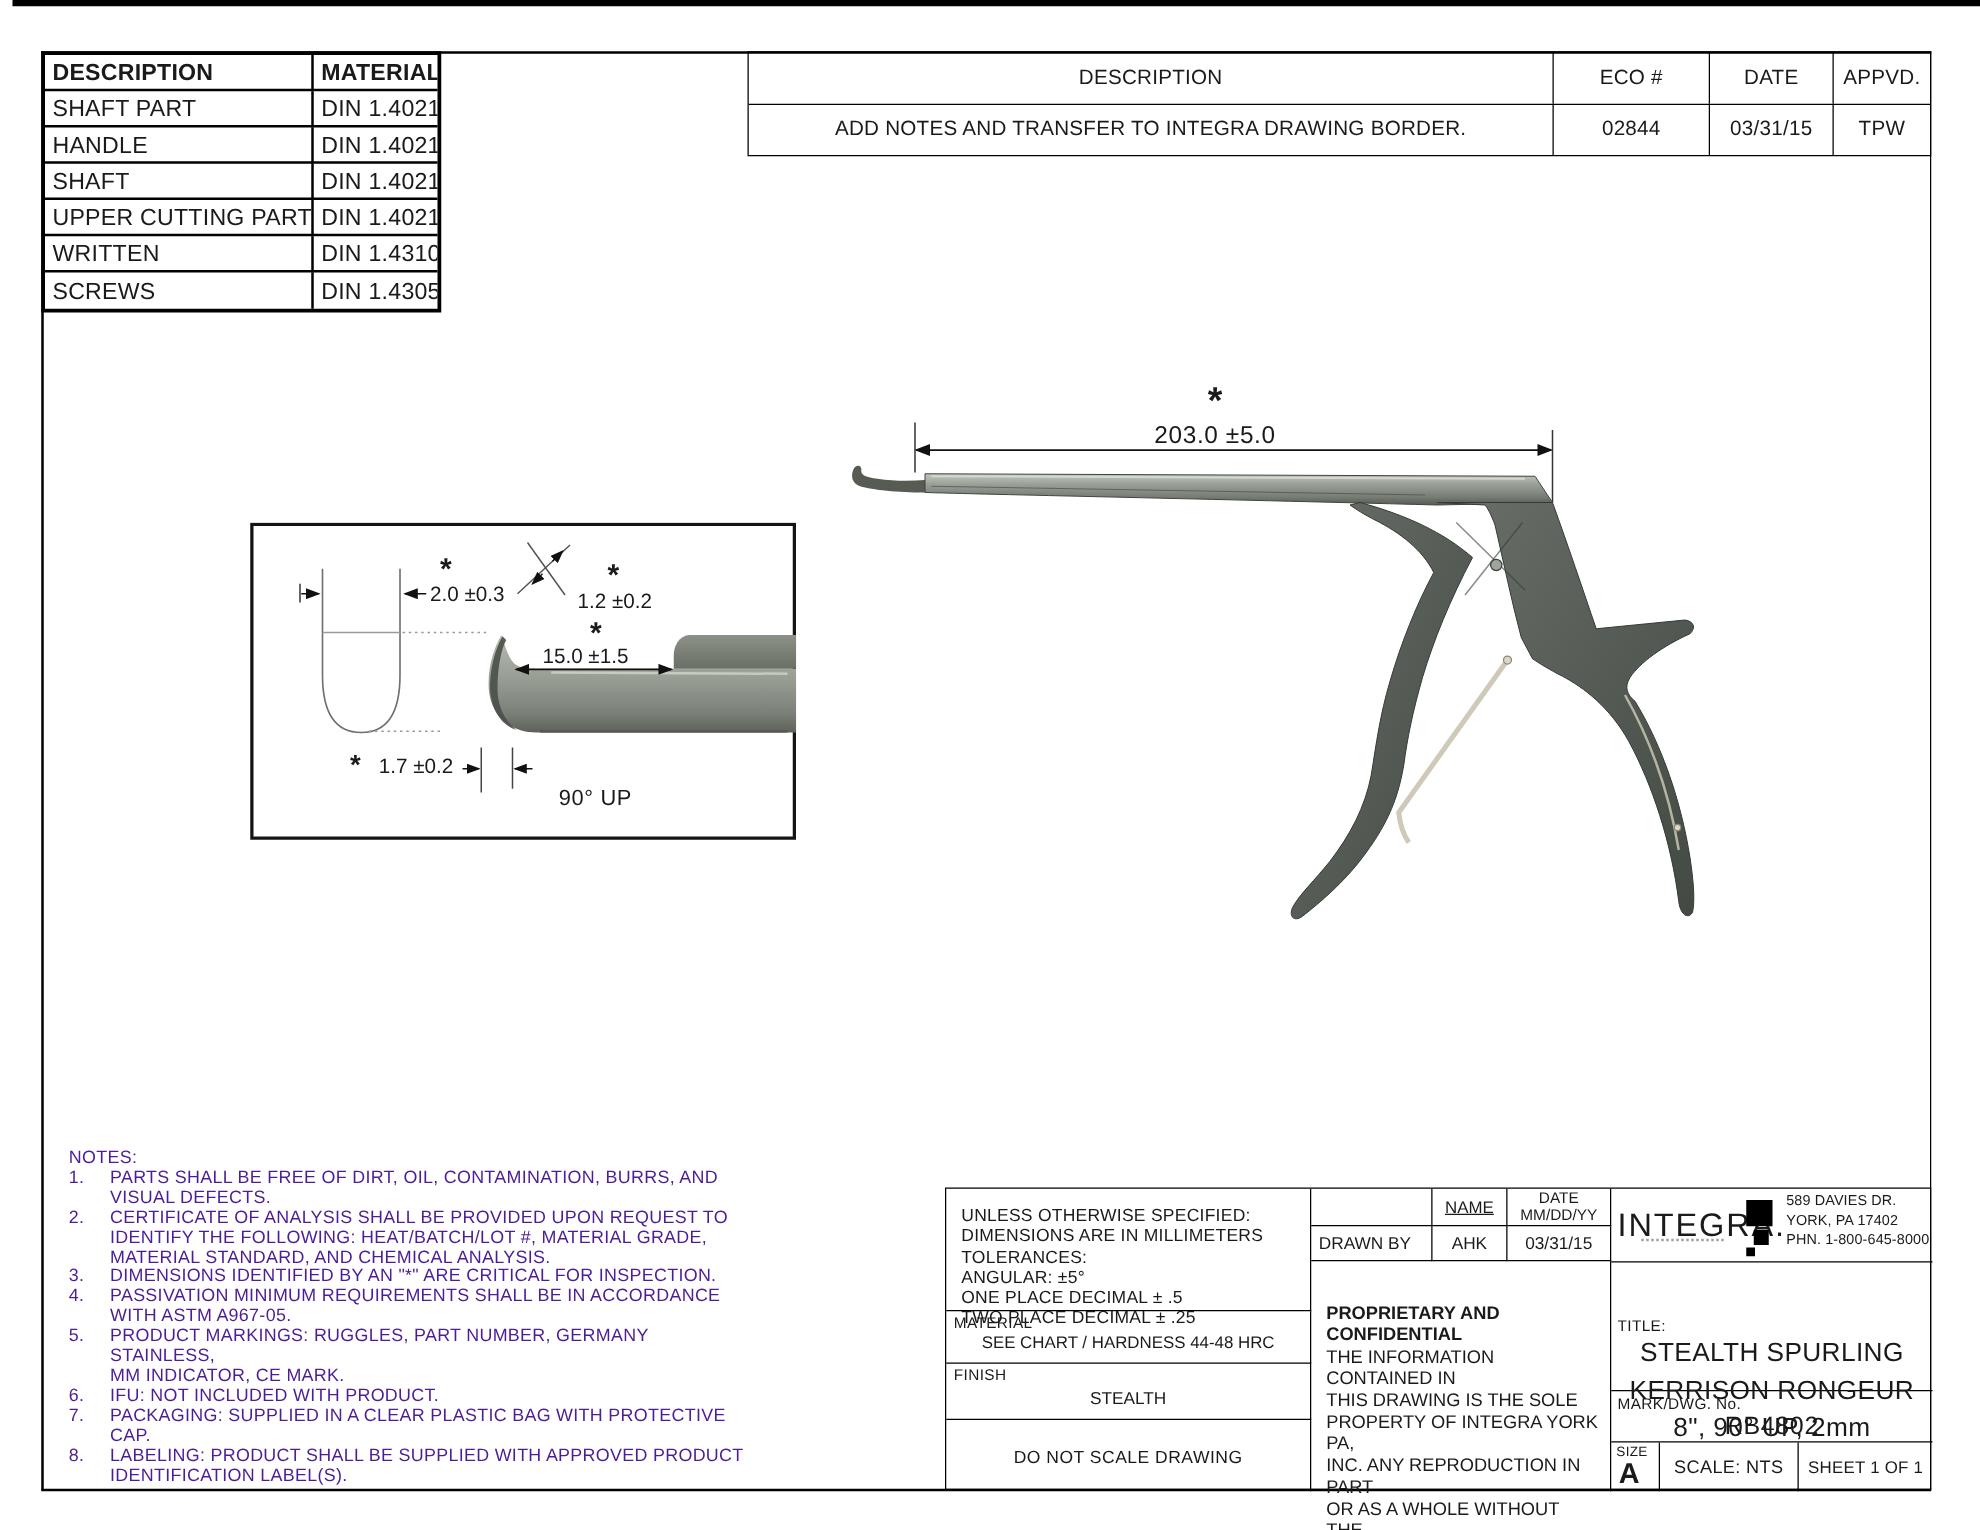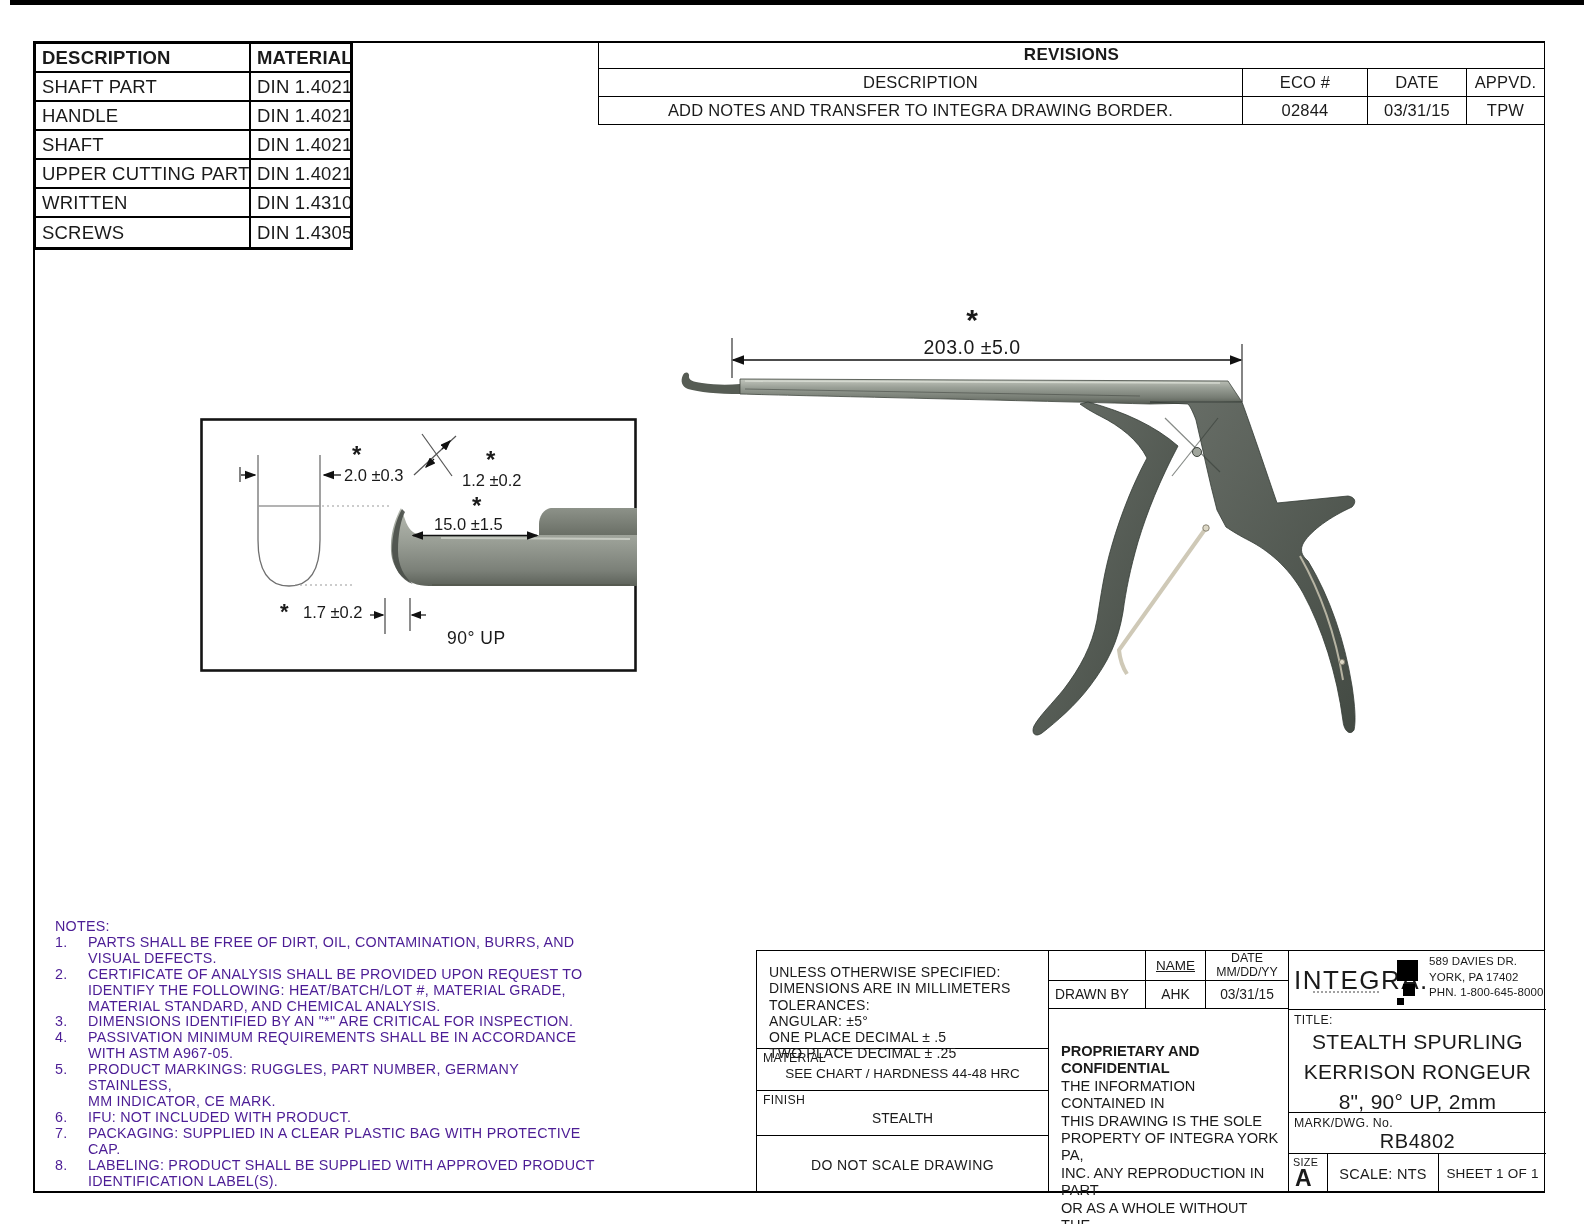--- a/index.html
+++ b/index.html
@@ -73,21 +73,20 @@
     <div class="cell">DIN 1.4021</div>
     <div class="cell">UPPER CUTTING PARTS</div>
     <div class="cell">DIN 1.4021</div>
     <div class="cell">WRITTEN</div>
     <div class="cell">DIN 1.4310</div>
     <div class="cell lastrow">SCREWS</div>
     <div class="cell lastrow">DIN 1.4305</div>
   </div>
 
   <div id="rev-table" class="abs">
-    <div id="rev-title">REVISIONS</div>
     <div class="rev-row hdrrow">
       <div class="rcell">DESCRIPTION</div>
       <div class="rcell">ECO #</div>
       <div class="rcell">DATE</div>
       <div class="rcell">APPVD.</div>
     </div>
     <div class="rev-row">
       <div class="rcell">ADD NOTES AND TRANSFER TO INTEGRA DRAWING BORDER.</div>
       <div class="rcell">02844</div>
       <div class="rcell">03/31/15</div>
@@ -297,21 +296,21 @@
       <div id="logo-name" class="abs" style="left:5px;top:14px;">INTEGRA.</div>
       <div id="logo-tagline" class="abs" style="left:24px;top:40px;"></div>
       <div class="sq" style="left:108px;top:9px;width:21px;height:21px;"></div>
       <div class="sq" style="left:114px;top:33px;width:12px;height:12px;"></div>
       <div class="sq" style="left:108px;top:47px;width:7px;height:7px;"></div>
       <div id="addr" class="abs" style="left:140px;top:3px;">589 DAVIES DR.
 YORK, PA 17402
 PHN. 1-800-645-8000</div>
     </div>
     <div class="tb bb" style="left:532px;top:59px;width:257px;height:103px;">
-      <div class="slabel" style="padding:3px 0 0 5px;">TITLE:</div>
+      <div class="slabel" style="padding:3px 0 0 5px;margin-top:41px;">TITLE:</div>
       <div id="title-lines">STEALTH SPURLING
 KERRISON RONGEUR
 8", 90° UP, 2mm</div>
     </div>
     <div class="tb bb" style="left:532px;top:162px;width:257px;height:41px;">
       <div class="slabel" style="padding:3px 0 0 5px;">MARK/DWG. No.</div>
       <div id="part-num">RB4802</div>
     </div>
     <div class="tb br" style="left:532px;top:203px;width:39px;height:39px;">
       <div class="slabel" style="padding:2px 0 0 4px;font-size:10.8px;">SIZE</div>

